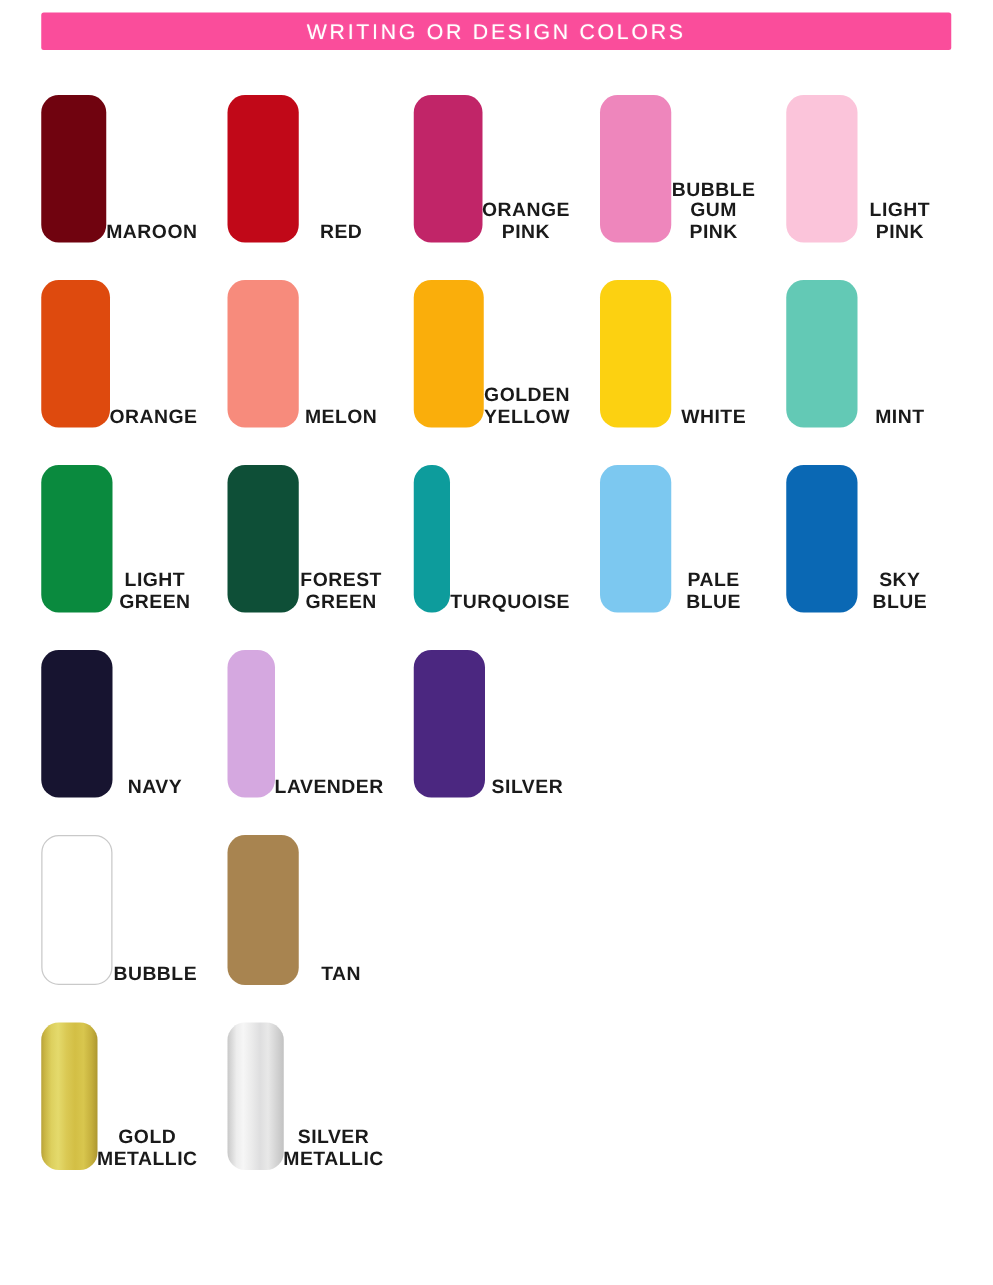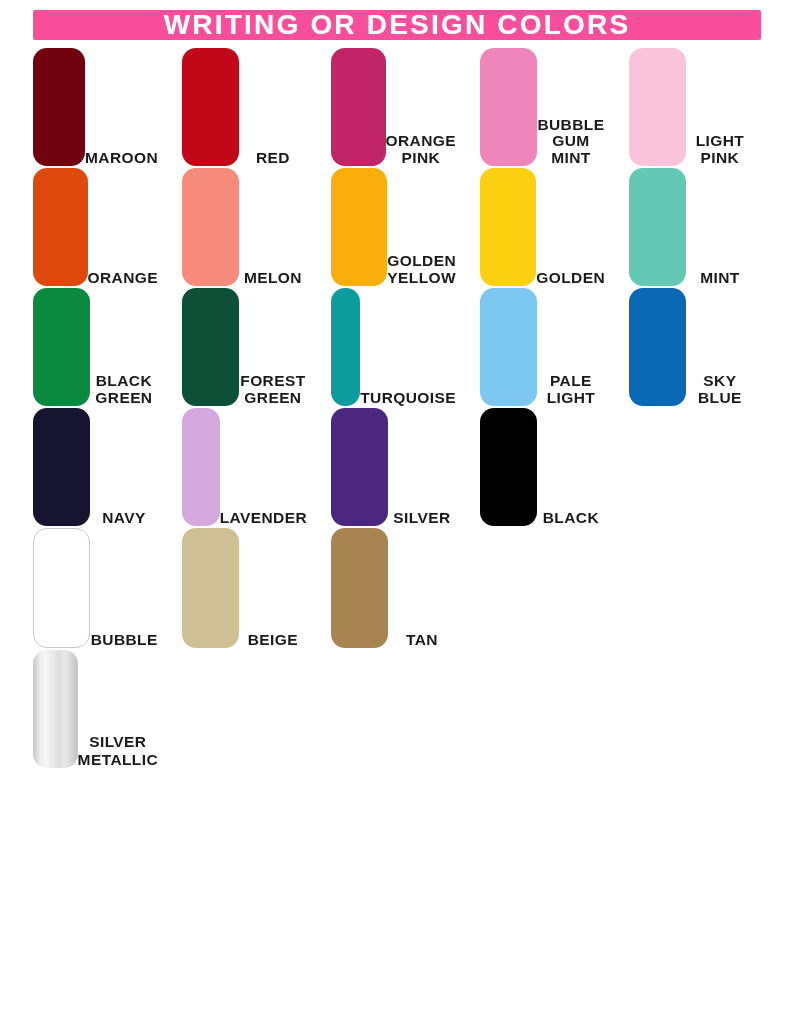--- a/index.html
+++ b/index.html
@@ -26,22 +26,22 @@
     margin: 10px 33px 0 33px;
     height: 30px;
     background: #FA4D9B;
     border-radius: 2px;
     display: flex;
     align-items: center;
     justify-content: center;
   }
   .banner-title {
     color: #ffffff;
-    font-size: 28px;
-    font-weight: bold;
+    font-size: 17px;
+    font-weight: normal;
     letter-spacing: 2.2px;
     line-height: 1;
     white-space: nowrap;
     text-shadow: 0 0 1px rgba(255,255,255,0.5);
   }
 
   
   .palette {
     padding: 0 33px;
     margin-top: 8px;
@@ -52,20 +52,21 @@
     margin-bottom: 2px;
   }
   .swatch-cell {
     width: 125px;
     margin-right: 24px;
     display: flex;
     align-items: flex-end;
   }
   .swatch-cell:last-child {
     margin-right: 0;
+    margin-top: 28px;
   }
   .swatch {
     width: 125px;
     height: 118px;
     border-radius: 14px;
     box-sizing: border-box;
   }
   .swatch.has-border {
     border: 1px solid #c9c9c9;
   }
@@ -107,21 +108,21 @@
         <div class="swatch-cell">
           <div class="swatch" style="background: rgb(193, 8, 24);"></div>
           <div class="swatch-label">RED</div>
         </div>
         <div class="swatch-cell">
           <div class="swatch" style="background: rgb(193, 37, 104);"></div>
           <div class="swatch-label">ORANGE PINK</div>
         </div>
         <div class="swatch-cell">
           <div class="swatch" style="background: rgb(238, 134, 188);"></div>
-          <div class="swatch-label">BUBBLE GUM MINT</div>
+          <div class="swatch-label">BUBBLE GUM PINK</div>
         </div>
         <div class="swatch-cell">
           <div class="swatch" style="background: rgb(251, 196, 218);"></div>
           <div class="swatch-label">LIGHT PINK</div>
         </div>
       </div>
       <div class="swatch-row row-2">
         <div class="swatch-cell">
           <div class="swatch" style="background: rgb(222, 74, 14);"></div>
           <div class="swatch-label">ORANGE</div>
@@ -129,82 +130,78 @@
         <div class="swatch-cell">
           <div class="swatch" style="background: rgb(247, 139, 124);"></div>
           <div class="swatch-label">MELON</div>
         </div>
         <div class="swatch-cell">
           <div class="swatch" style="background: rgb(250, 174, 11);"></div>
           <div class="swatch-label">GOLDEN YELLOW</div>
         </div>
         <div class="swatch-cell">
           <div class="swatch" style="background: rgb(252, 209, 17);"></div>
-          <div class="swatch-label">GOLDEN</div>
+          <div class="swatch-label">WHITE</div>
         </div>
         <div class="swatch-cell">
           <div class="swatch" style="background: rgb(99, 201, 181);"></div>
           <div class="swatch-label">MINT</div>
         </div>
       </div>
       <div class="swatch-row row-3">
         <div class="swatch-cell">
           <div class="swatch" style="background: rgb(10, 138, 62);"></div>
-          <div class="swatch-label">BLACK GREEN</div>
+          <div class="swatch-label">LIGHT GREEN</div>
         </div>
         <div class="swatch-cell">
           <div class="swatch" style="background: rgb(14, 79, 55);"></div>
           <div class="swatch-label">FOREST GREEN</div>
         </div>
         <div class="swatch-cell">
           <div class="swatch" style="background: rgb(13, 156, 156);"></div>
           <div class="swatch-label">TURQUOISE</div>
         </div>
         <div class="swatch-cell">
           <div class="swatch" style="background: rgb(124, 200, 240);"></div>
-          <div class="swatch-label">PALE LIGHT</div>
+          <div class="swatch-label">PALE BLUE</div>
         </div>
         <div class="swatch-cell">
           <div class="swatch" style="background: rgb(10, 104, 180);"></div>
           <div class="swatch-label">SKY BLUE</div>
         </div>
       </div>
       <div class="swatch-row row-4">
         <div class="swatch-cell">
           <div class="swatch" style="background: rgb(23, 20, 48);"></div>
           <div class="swatch-label">NAVY</div>
         </div>
         <div class="swatch-cell">
           <div class="swatch" style="background: rgb(213, 168, 224);"></div>
           <div class="swatch-label">LAVENDER</div>
         </div>
         <div class="swatch-cell">
           <div class="swatch" style="background: rgb(75, 39, 128);"></div>
           <div class="swatch-label">SILVER</div>
         </div>
-        <div class="swatch-cell">
-          <div class="swatch" style="background: rgb(0, 0, 0);"></div>
-          <div class="swatch-label">BLACK</div>
-        </div>
       </div>
       <div class="swatch-row row-5">
         <div class="swatch-cell">
           <div class="swatch has-border" style="background: rgb(255, 255, 255);"></div>
           <div class="swatch-label">BUBBLE</div>
         </div>
         <div class="swatch-cell">
-          <div class="swatch" style="background: rgb(207, 192, 150);"></div>
-          <div class="swatch-label">BEIGE</div>
-        </div>
-        <div class="swatch-cell">
           <div class="swatch" style="background: rgb(168, 132, 80);"></div>
           <div class="swatch-label">TAN</div>
         </div>
       </div>
       <div class="swatch-row row-6">
         <div class="swatch-cell">
+          <div class="swatch" style="background: linear-gradient(to right, rgb(184, 163, 58) 0%, rgb(201, 181, 67) 6%, rgb(221, 208, 94) 18%, rgb(228, 218, 108) 30%, rgb(218, 201, 84) 45%, rgb(211, 191, 69) 60%, rgb(216, 198, 78) 75%, rgb(196, 174, 60) 90%, rgb(173, 151, 48) 100%);"></div>
+          <div class="swatch-label">GOLD METALLIC</div>
+        </div>
+        <div class="swatch-cell">
           <div class="swatch" style="background: linear-gradient(to right, rgb(200, 200, 200) 0%, rgb(214, 214, 214) 6%, rgb(237, 237, 237) 16%, rgb(246, 246, 246) 28%, rgb(236, 236, 236) 42%, rgb(222, 222, 223) 58%, rgb(232, 232, 232) 72%, rgb(210, 210, 210) 88%, rgb(194, 194, 194) 100%);"></div>
           <div class="swatch-label">SILVER METALLIC</div>
         </div>
       </div>
     </div>
 
 </div>
 
 </body></html>

